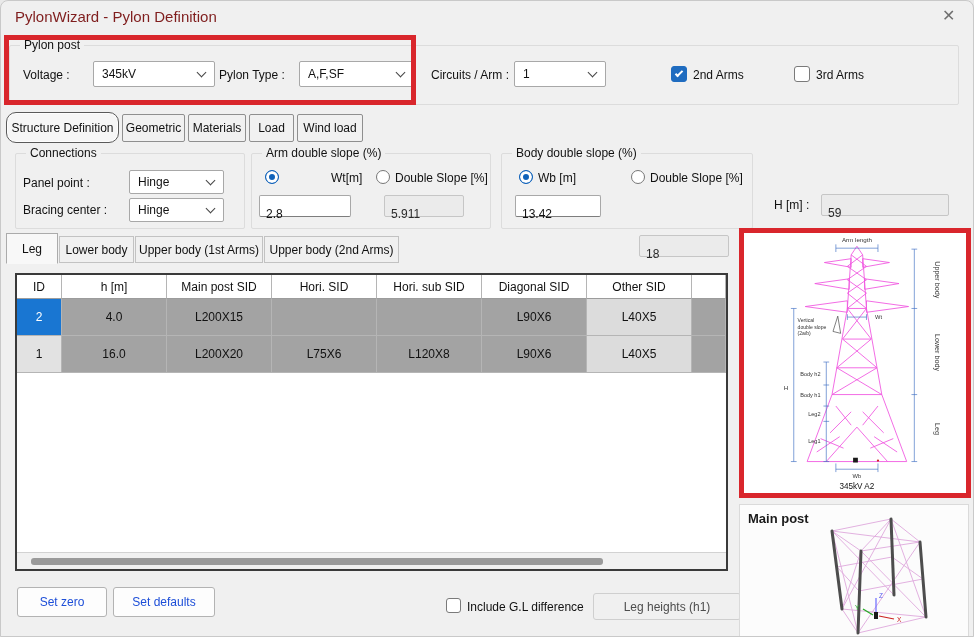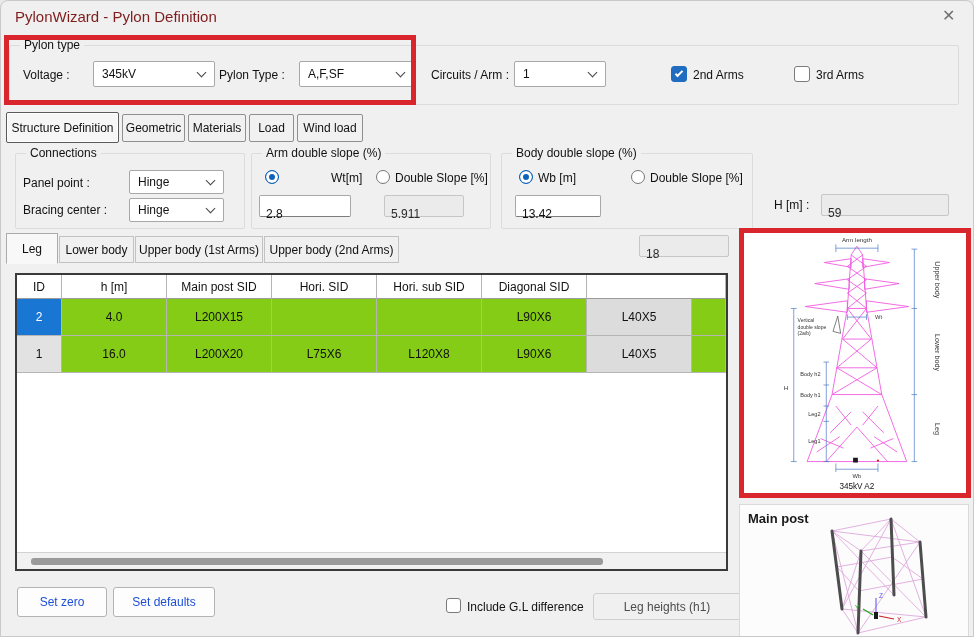--- a/index.html
+++ b/index.html
@@ -34,35 +34,35 @@
   .radio.off { background:#fff; border:1px solid #767676; }
 
   .field { position:absolute; font-size:12px; padding:10px 6px; height:22px; line-height:17px;
            border:1px solid #a8a8a8; border-bottom-color:#7d7d7d; border-radius:2px; background:#fff; color:#111; }
   .field.disabled { background:#ebebeb; border-color:#c6c6c6; border-bottom-color:#c6c6c6; color:#2a2a2a; }
 
   .tabbtn { position:absolute; top:113px; height:28px; background:#f1f1f1; border:1px solid #8f8f8f;
             border-radius:2px; font-size:12px; color:#111; display:flex; align-items:center;
             justify-content:center; cursor:pointer; white-space:nowrap; }
   .tabbtn.active { top:111px; height:31px; background:#f6f6f6; border-color:#5a5a5a;
-                   box-shadow:inset 0 0 0 1px #fdfdfd; }
+                   box-shadow:inset 0 0 0 1px #fdfdfd;border-radius:10px; }
 
   .subtab { position:absolute; top:235px; height:27px; background:#f0f0f0; border:1px solid #c2c2c2;
             font-size:12px; color:#111; display:flex; align-items:center; justify-content:center;
             cursor:pointer; white-space:nowrap; }
   .subtab.active { top:232px; height:31px; background:#f8f8f8; border-color:#ababab; border-bottom-color:#f8f8f8; z-index:2; }
 
   .tablebox { position:absolute; left:14px; top:272px; width:713px; height:298px; background:#fff;
               border:2px solid #3a3a3a; }
   .thead { display:flex; height:24px; }
   .th { font-size:12px; color:#111; display:flex; align-items:center; justify-content:center;
         border-right:1px solid #b5b5b5; border-bottom:1px solid #9c9c9c; background:#fff; }
   .trow { display:flex; height:37px; }
   .td { font-size:12px; color:#111; display:flex; align-items:center; justify-content:center;
-        border-right:1px solid #b5b5b5; border-bottom:1px solid #b5b5b5; background:#84cc16; }
+        border-right:1px solid #b5b5b5; border-bottom:1px solid #b5b5b5; background:#a3a3a3; }
   .td.idsel { background:#1976d2; color:#fff; }
   .td.idgrey { background:#e2e2e2; }
   .td.grey { background:#dcdcdc; }
   .c0{width:45px;} .c1{width:105px;} .c2{width:105px;} .c3{width:105px;}
   .c4{width:105px;} .c5{width:105px;} .c6{width:105px;} .c7{flex:1;}
   .hscroll { position:absolute; left:0; bottom:0; width:709px; height:17px; background:#f1f1f1;
              border-top:1px solid #d2d2d2; cursor:pointer; }
   .hthumb { position:absolute; left:14px; top:5px; width:572px; height:7px; background:#9a9a9a; border-radius:3px; }
 
   .btn { position:absolute; background:#fdfdfd; border:1px solid #b3b3b3; border-radius:3px;
@@ -79,21 +79,21 @@
 </style>
 </head>
 <body>
 
 <div class="window">
 
   <div class="title">PylonWizard - Pylon Definition</div>
   <div class="close">✕</div>
 
   <div class="groupbox" style="left:8px;top:44px;width:950px;height:60px;">
-    <span class="grouplabel">Pylon type</span>
+    <span class="grouplabel">Pylon post</span>
   </div>
   <span class="lbl" style="left:22px;top:67px;">Voltage :</span>
   <div class="combo" style="left:92px;top:60px;width:122px;">
     <span>345kV</span>
     <span class="chev"></span>
   </div>
   <span class="lbl" style="left:218px;top:67px;">Pylon Type :</span>
   <div class="combo" style="left:298px;top:60px;width:115px;">
     <span>A,F,SF</span>
     <span class="chev"></span>
@@ -179,20 +179,21 @@
     </div>
 
   <div class="tablebox">
     <div class="thead">
       <div class="th c0">ID</div>
       <div class="th c1">h [m]</div>
       <div class="th c2">Main post SID</div>
       <div class="th c3">Hori. SID</div>
       <div class="th c4">Hori. sub SID</div>
       <div class="th c5">Diagonal SID</div>
+      <div class="th c6">Other SID</div>
       <div class="th c7"></div>
     </div>
     <div class="trow">
       <div class="td c0 idsel">2</div>
       <div class="td c1">4.0</div>
       <div class="td c2">L200X15</div>
       <div class="td c3"></div>
       <div class="td c4"></div>
       <div class="td c5">L90X6</div>
       <div class="td c6 grey">L40X5</div>

